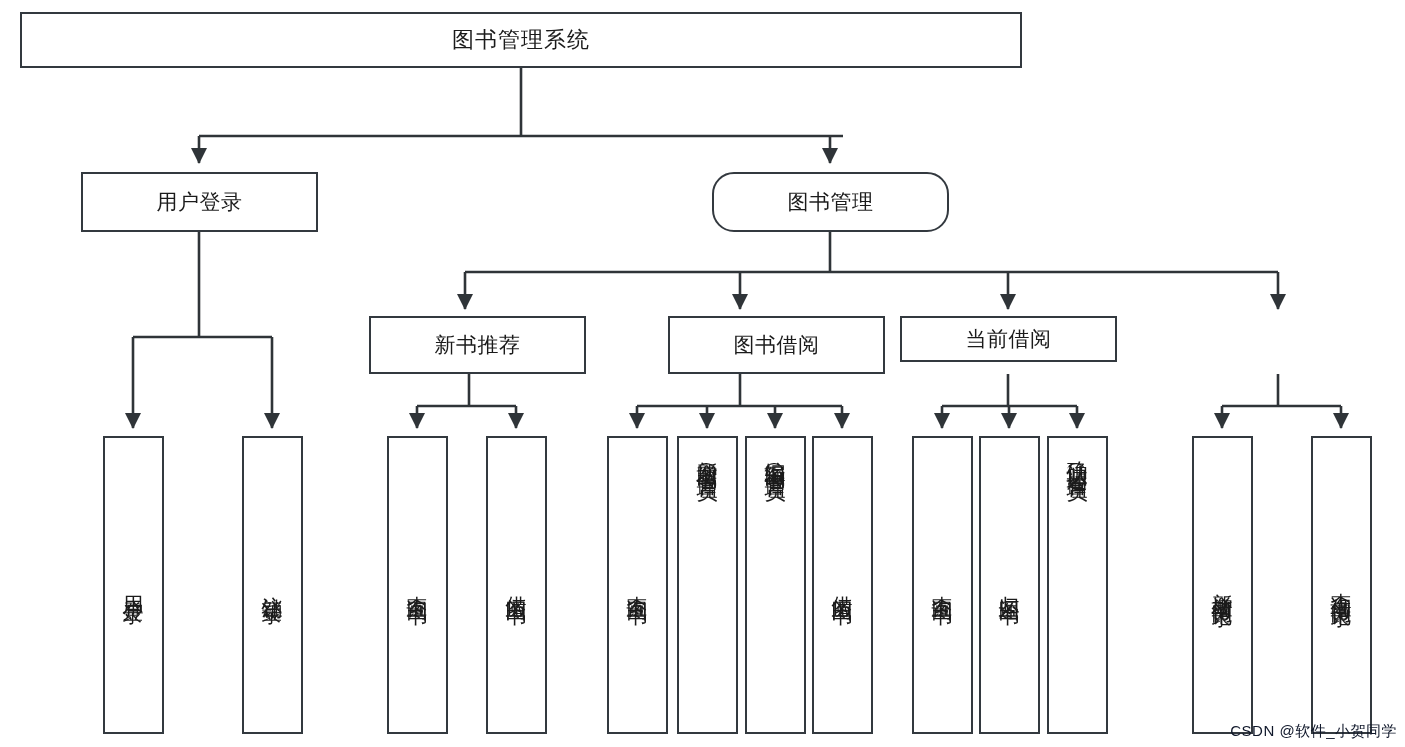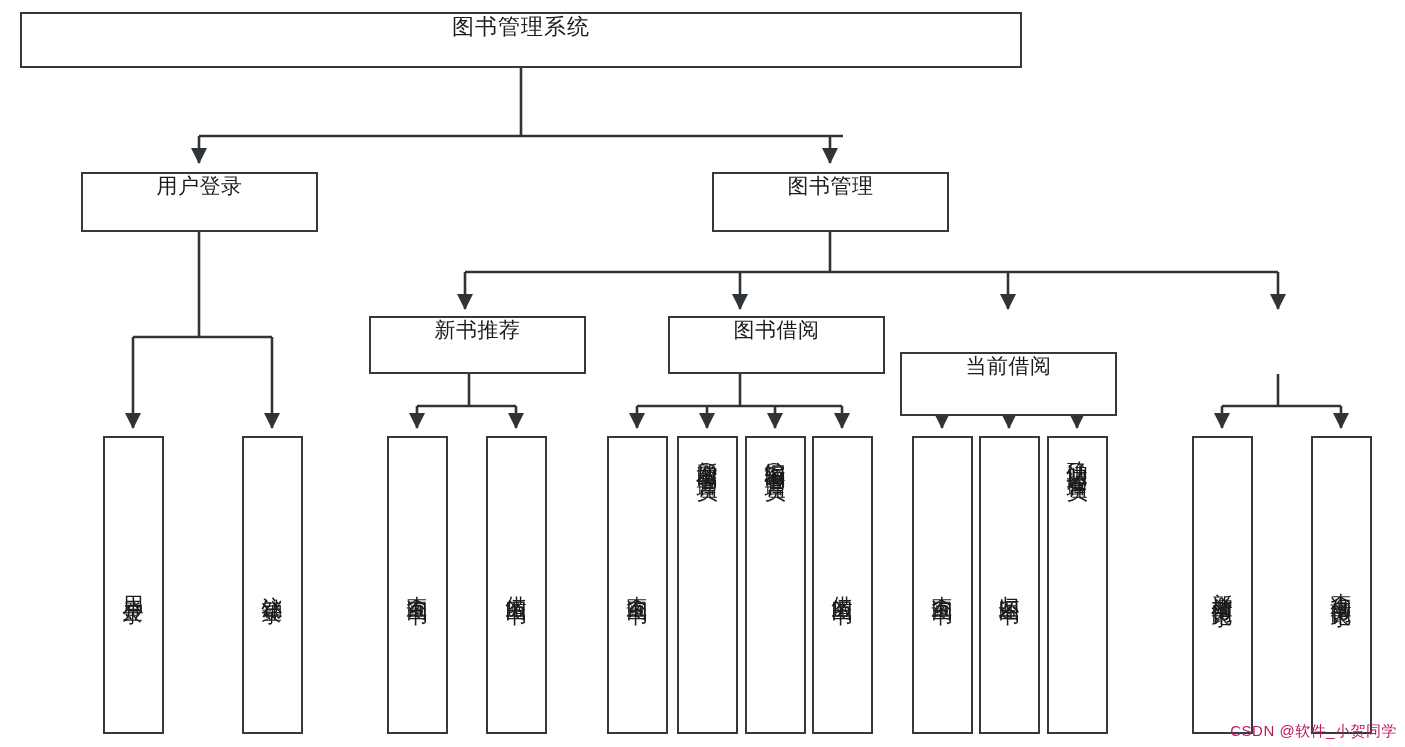--- a/index.html
+++ b/index.html
@@ -23,21 +23,21 @@
     width: 1405px;
     height: 747px;
     pointer-events: none;
   }
   .node {
     position: absolute;
     box-sizing: border-box;
     background: #ffffff;
     border: 2px solid #33393f;
     display: flex;
-    align-items: flex-start;
+    align-items: center;
     justify-content: center;
     color: #1b1b1b;
   }
   .node .label {
     display: block;
     text-align: center;
     line-height: 1.18;
     white-space: nowrap;
   }
   .node.horiz .label {
@@ -63,21 +63,21 @@
   }
   .node.vert.mid {
     align-items: center;
     padding-top: 0;
   }
   #watermark {
     position: absolute;
     right: 8px;
     bottom: 6px;
     font-size: 15px;
-    color: #be185d;
+    color: #0f172a;
     letter-spacing: 0.5px;
     white-space: nowrap;
     user-select: none;
   }
 </style>
 </head>
 <body>
 
 <div id="canvas">
 
@@ -131,31 +131,31 @@
     </g>
   </svg>
 
   <div class="node root horiz" style="left:20px; top:12px; width:1002px; height:56px;">
     <span class="label">图书管理系统</span>
   </div>
 
   <div class="node horiz" style="left:81px; top:172px; width:237px; height:60px;">
     <span class="label">用户登录</span>
   </div>
-  <div class="node horiz" style="left:712px; top:172px; width:237px; height:60px;">
+  <div class="node horiz" style="left:712px; top:172px; width:237px; height:60px;border-radius:22px;">
     <span class="label">图书管理</span>
   </div>
 
   <div class="node horiz" style="left:369px; top:316px; width:217px; height:58px;">
     <span class="label">新书推荐</span>
   </div>
   <div class="node horiz" style="left:668px; top:316px; width:217px; height:58px;">
     <span class="label">图书借阅</span>
   </div>
-  <div class="node horiz" style="left:900px; top:316px; width:217px; height:64px;margin-top:36px;">
+  <div class="node horiz" style="left:900px; top:316px; width:217px; height:46px;">
     <span class="label">当前借阅</span>
   </div>
 
   <div class="node vert mid" style="left:103px; top:436px; width:61px; height:298px;">
     <span class="label">用户登录</span>
   </div>
   <div class="node vert mid" style="left:242px; top:436px; width:61px; height:298px;">
     <span class="label">注销登录</span>
   </div>
 

